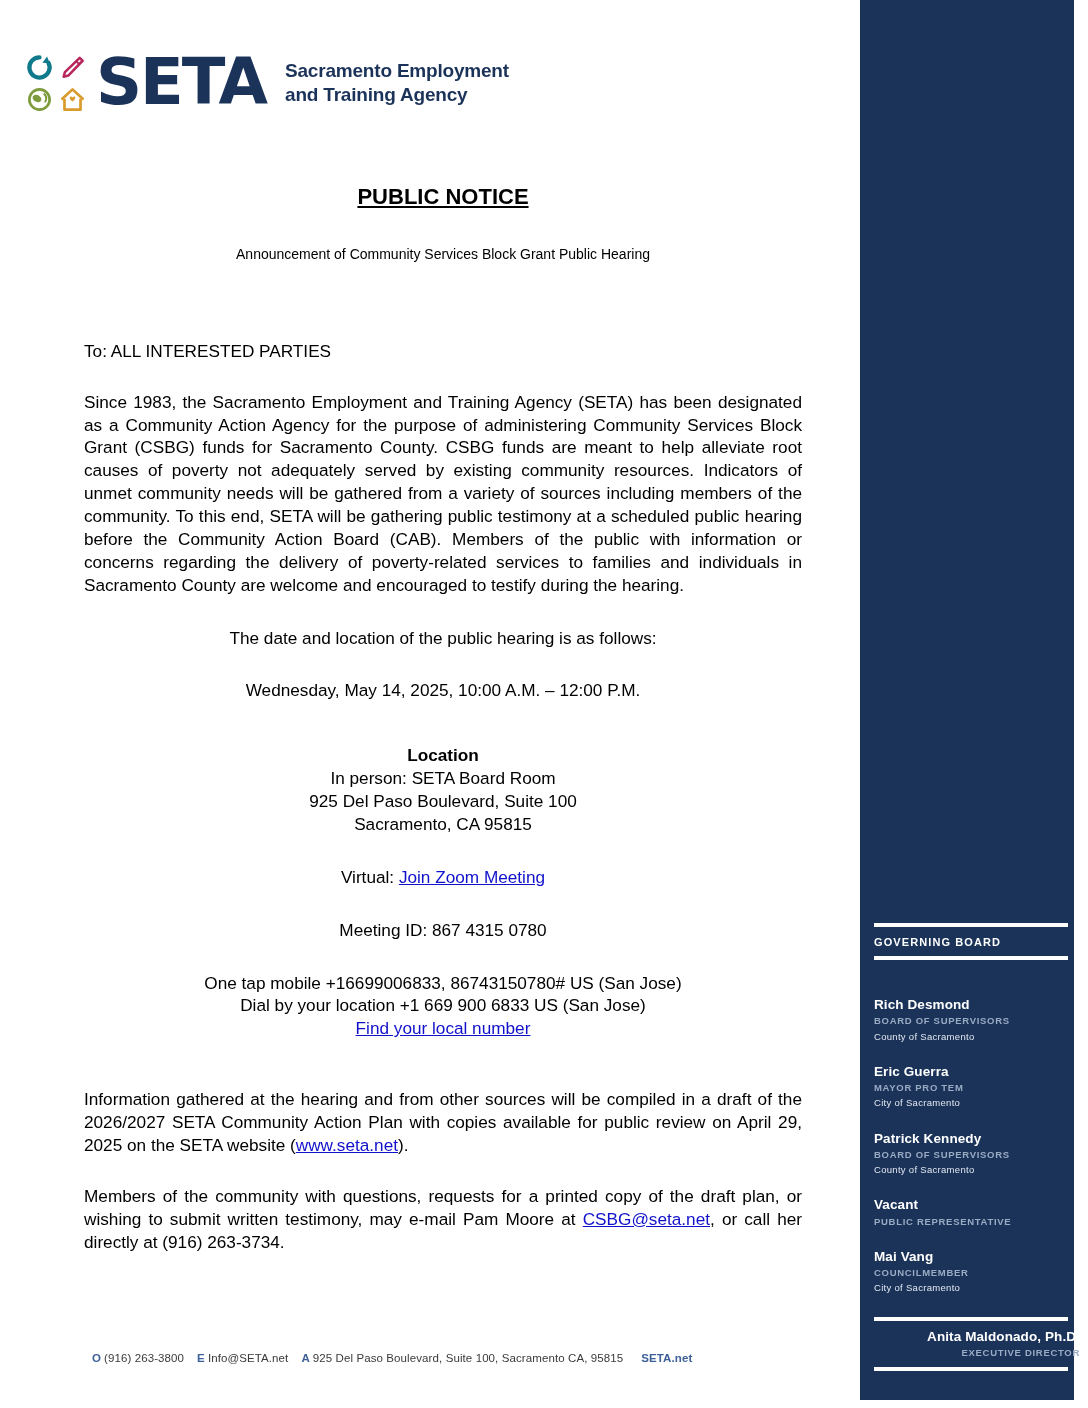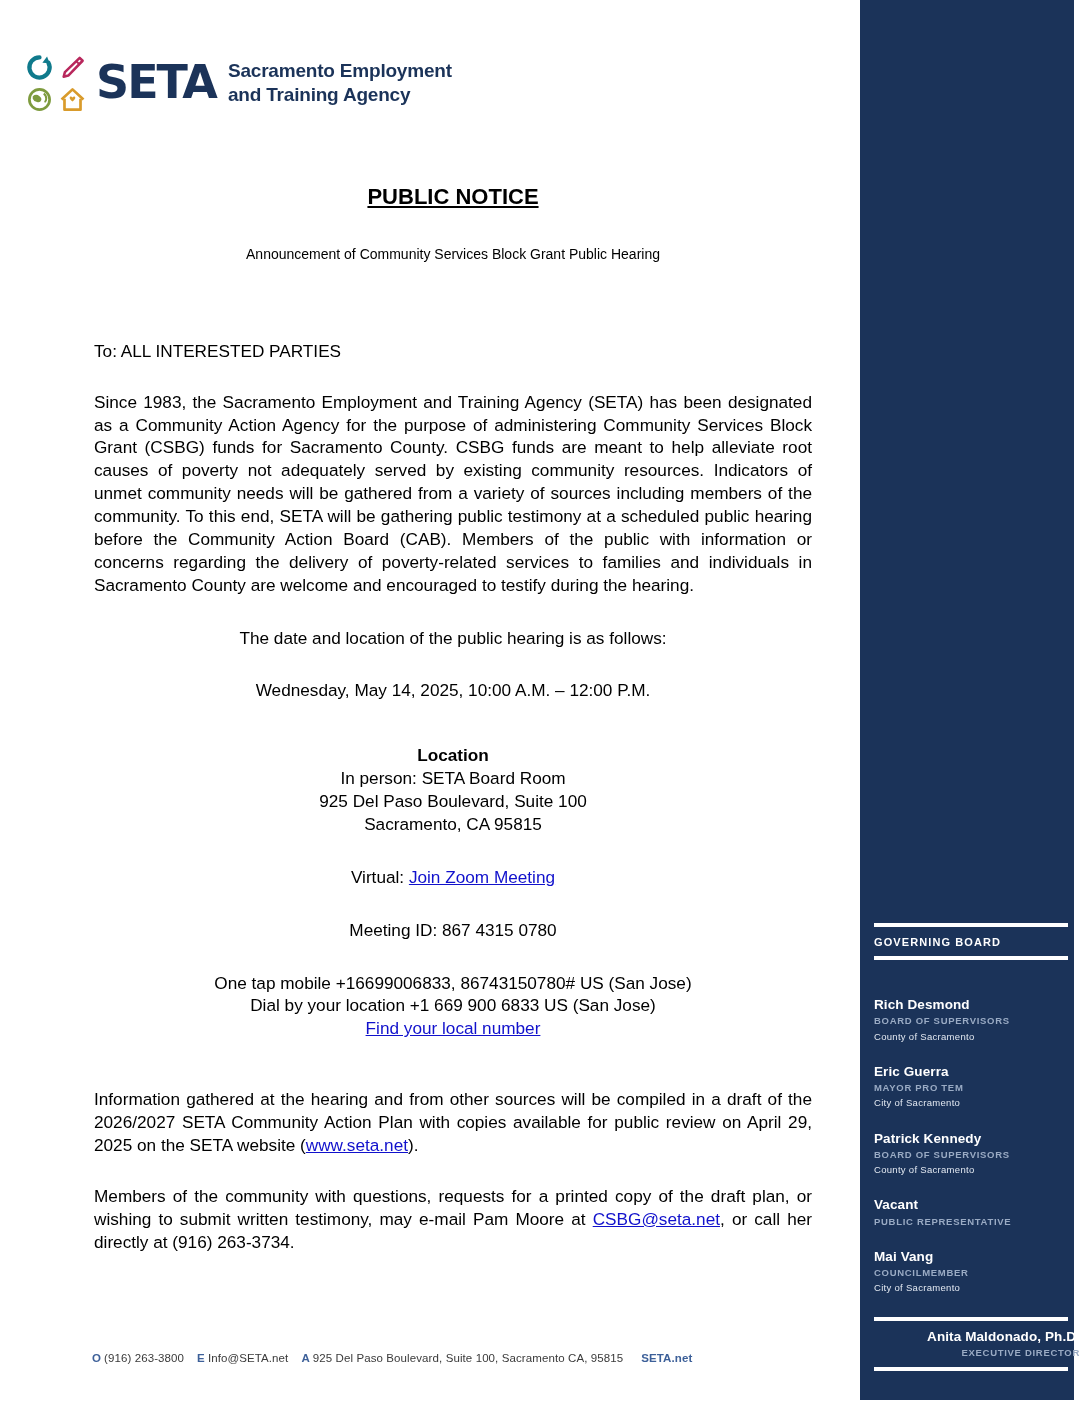--- a/index.html
+++ b/index.html
@@ -92,40 +92,40 @@
     grid-template-rows: 1fr 1fr;
     gap: 2px;
   }
   #logo-marks > span {
     display: flex;
     align-items: center;
     justify-content: center;
   }
   #seta-word {
     font-family: "DejaVu Sans", sans-serif;
-    font-size: 46px;
+    font-size: 64px;
     font-weight: bold;
     color: #1b3359;
     letter-spacing: -2px;
     line-height: 0.9;
     margin-left: 8px;
   }
   #seta-tag {
-    margin-left: 12px;
+    margin-left: 19px;
     color: #1b3359;
     font-size: 19px;
     font-weight: bold;
     line-height: 1.25;
     letter-spacing: -0.2px;
   }
 
   
   #doc {
     position: absolute;
-    left: 94px;
+    left: 84px;
     top: 0;
     width: 718px;
     font-size: 17.2px;
     line-height: 1.33;
   }
   .h-title {
     text-align: center;
     font-size: 22px;
     font-weight: bold;
     text-decoration: underline;

